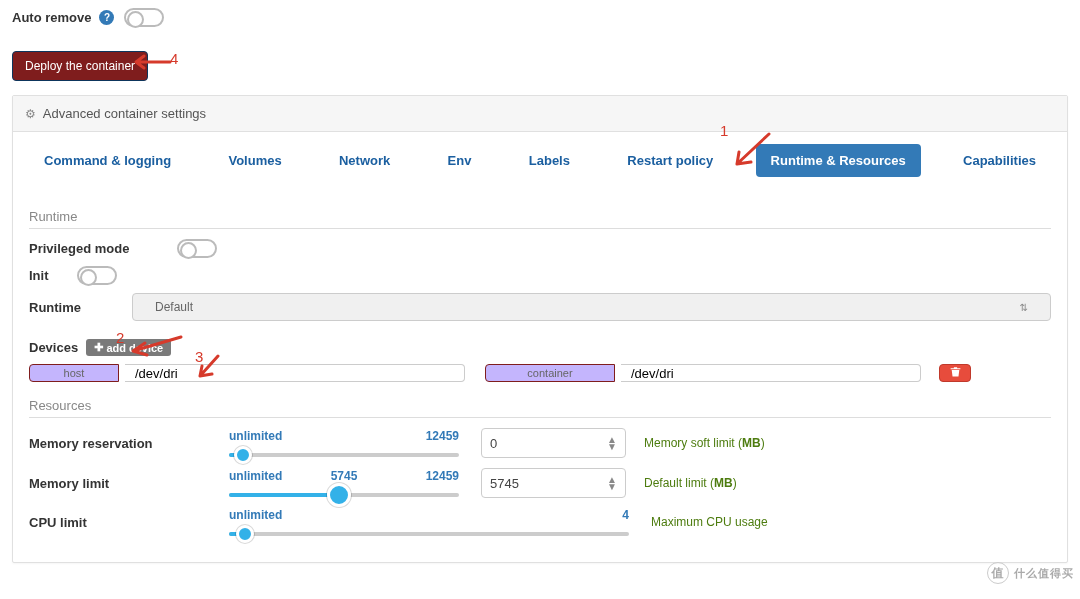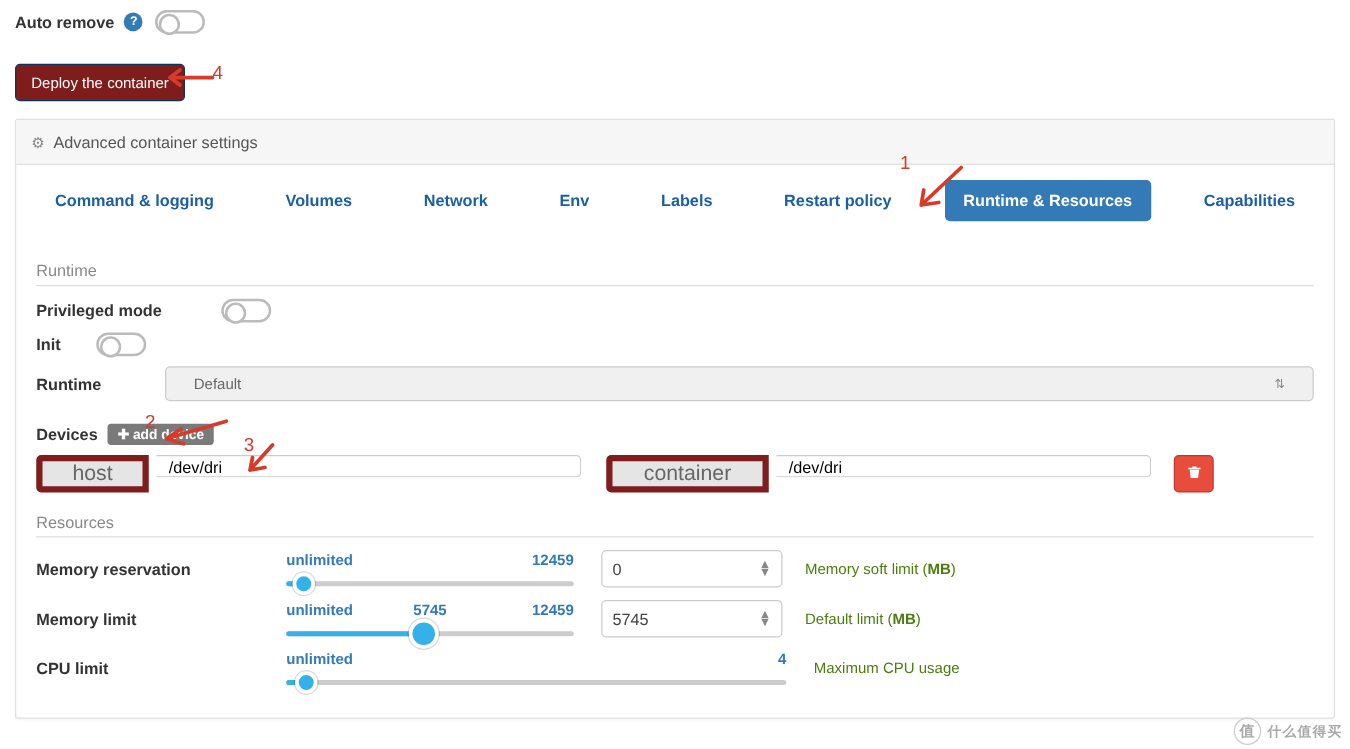--- a/index.html
+++ b/index.html
@@ -61,22 +61,22 @@
       border-radius: 4px; padding: 0 22px; color: #666; font-size: 12px;
       display: flex; align-items: center; justify-content: space-between;
     }
     .add-device-btn {
       background: #7a7a7a; color: #fff; border: none; border-radius: 3px;
       padding: 2px 8px; font-size: 11px; font-weight: 700; cursor: pointer;
       display: inline-flex; align-items: center; gap: 3px;
     }
     .device-row { display: flex; align-items: stretch; gap: 6px; margin: 8px 0; }
     .addon {
-      flex: 0 0 90px; background: #e5e5e5; border: 5px solid #7f1d1d; border-radius: 4px 0 0 4px;
-      display: flex; align-items: center; justify-content: center; font-size: 17px; color: #666;
+      flex: 0 0 90px; background: #c4b5fd; border: 1px solid #7f1d1d; border-radius: 4px 0 0 4px;
+      display: flex; align-items: center; justify-content: center; font-size: 11px; color: #666;
     }
     .addon.cont { flex: 0 0 130px; border-radius: 4px 0 0 4px;}
     .txtinput {
       border: 1px solid #ccc; border-left: none; border-radius: 0 4px 4px 0;
       padding: 6px 10px; font-size: 13px; height: 18px;
     }
     .hostin { width: 340px; }
     .contin { width: 300px; }
     .del-btn {
       width: 32px; background: #e74c3c; border: 1px solid #c0392b; border-radius: 4px;

